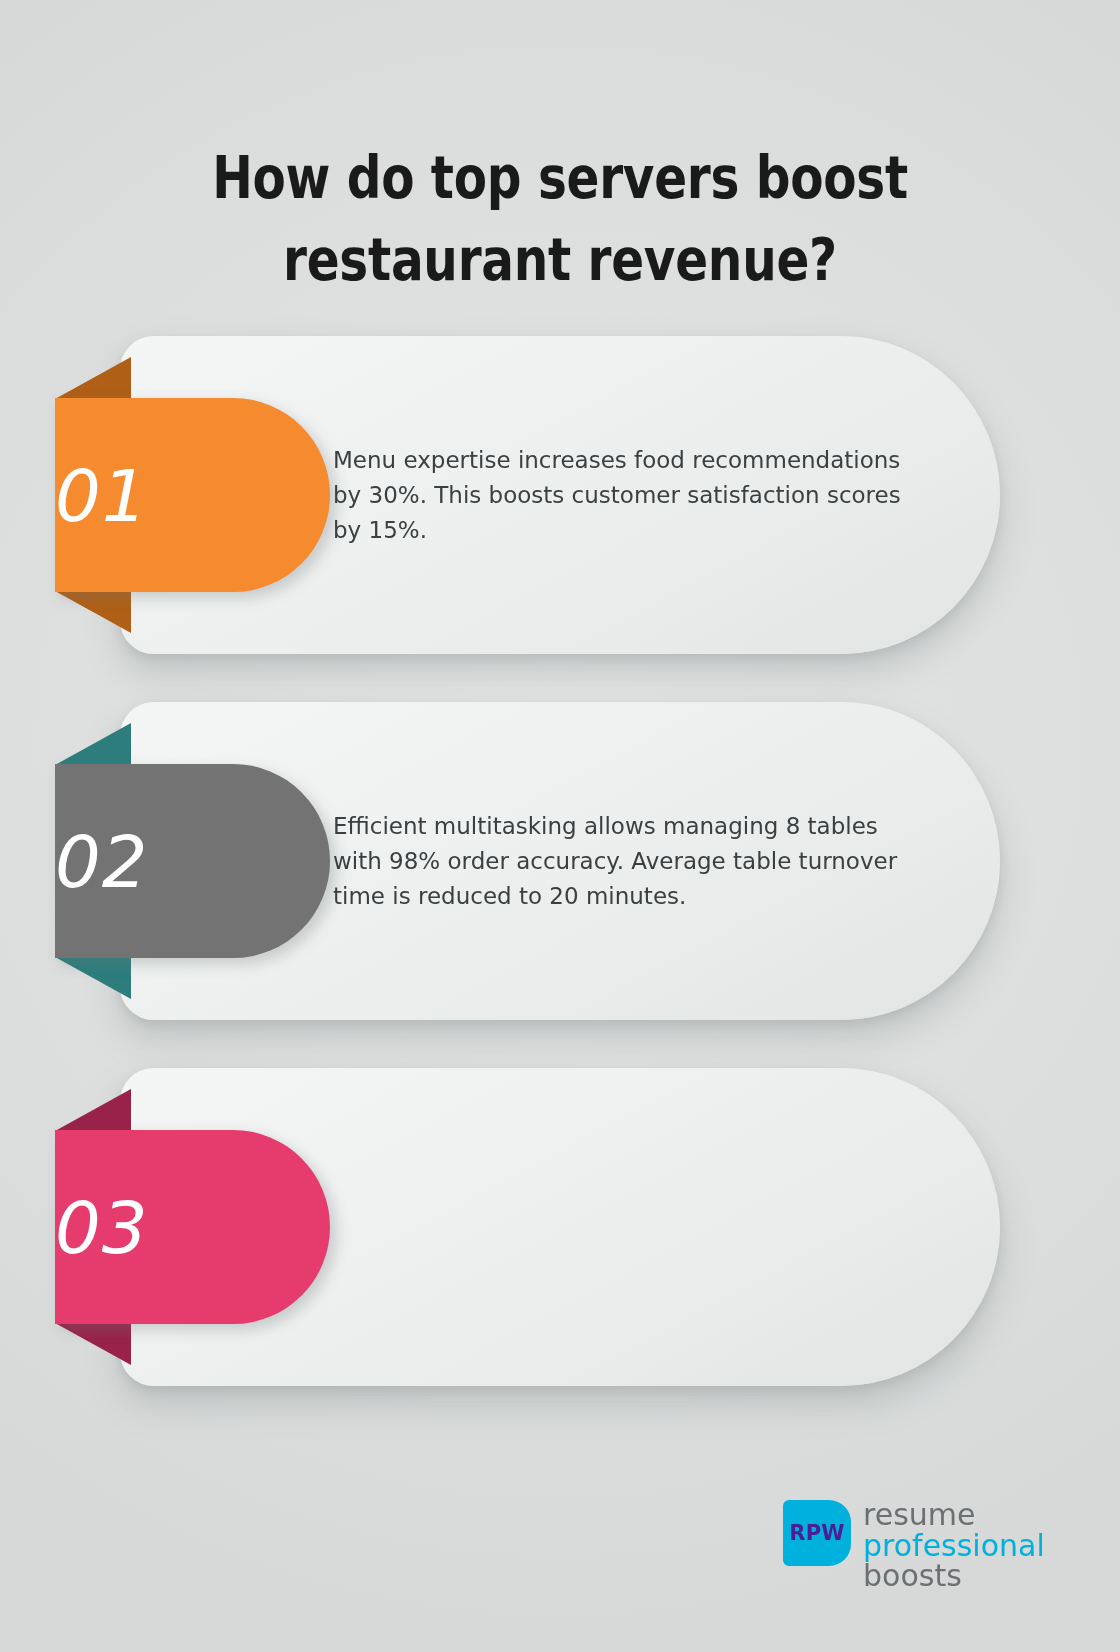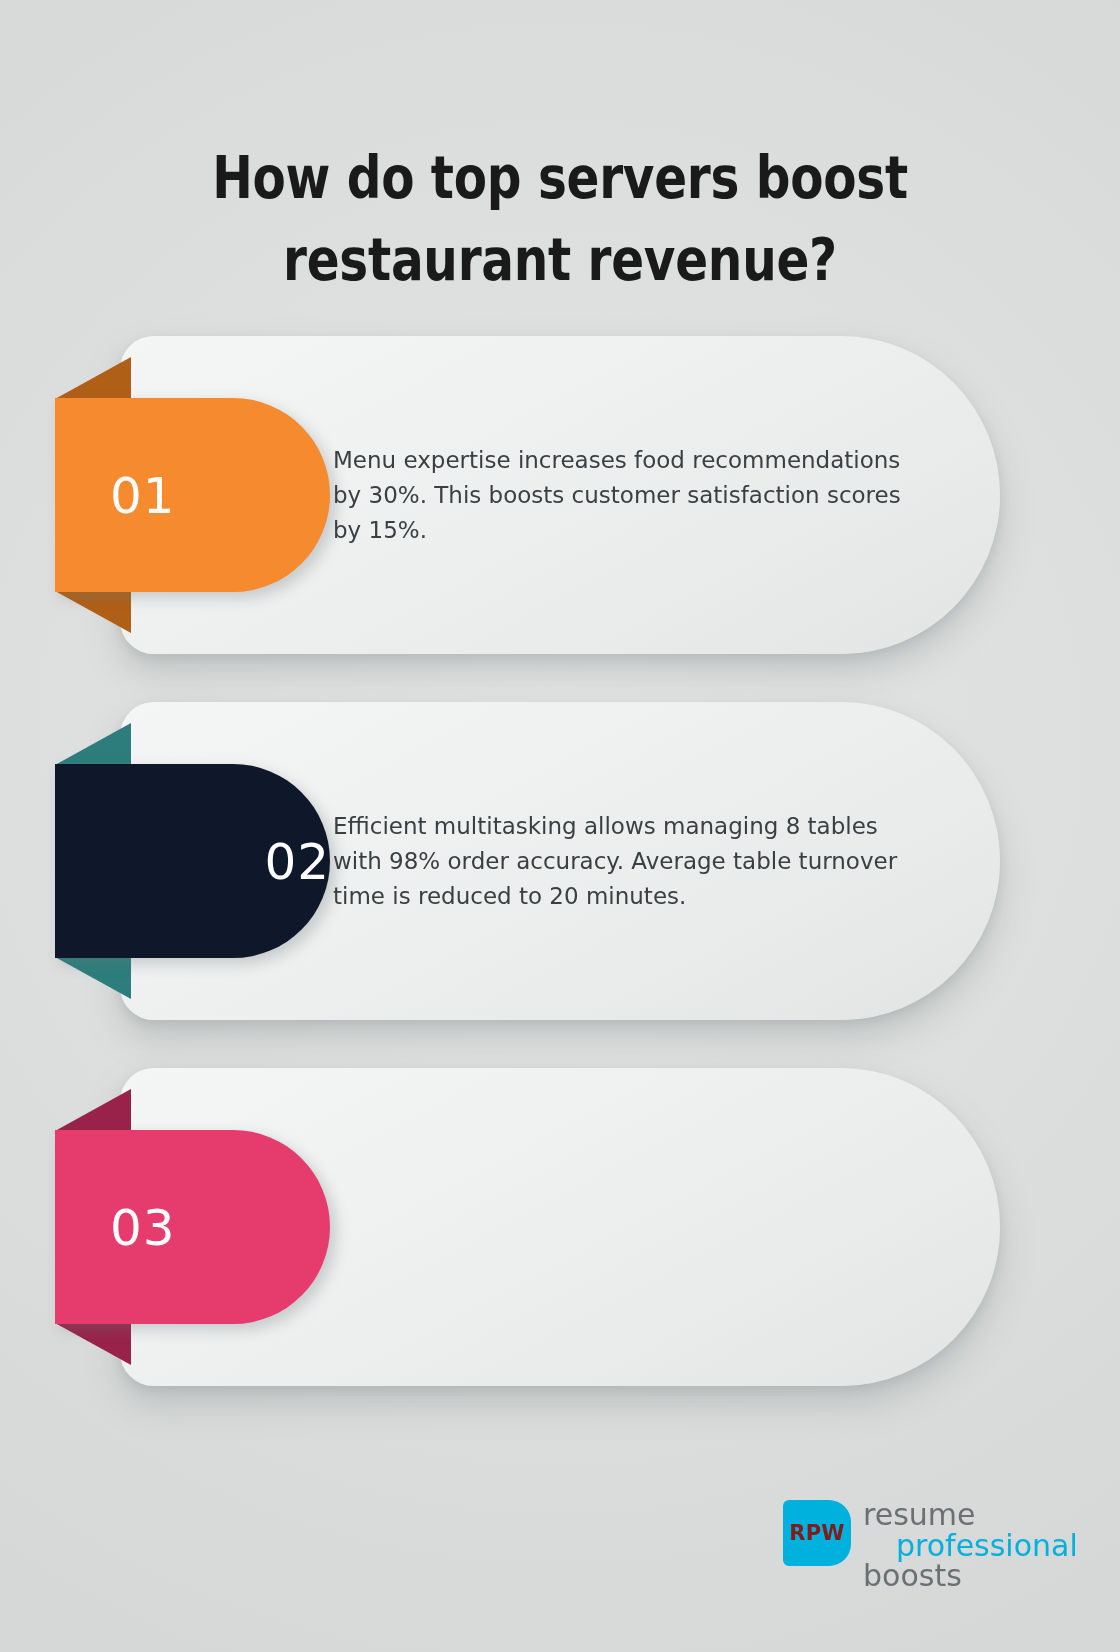--- a/index.html
+++ b/index.html
@@ -100,27 +100,27 @@
     width: 275px;
     height: 194px;
     border-radius: 0 97px 97px 0;
     box-shadow: 6px 6px 14px rgba(110,118,120,0.30);
     display: flex;
     align-items: center;
     justify-content: flex-start;
   }
   .badge-num {
     color: #ffffff;
-    font-size: 50px;
+    font-size: 72px;
     font-weight: 400;
     line-height: 1;
     letter-spacing: 1px;
-    margin-left: 55px;
     margin-top: 2px;
     font-family: "DejaVu Sans", sans-serif;
+    font-style: italic;
   }
 
   
   .card-text {
     position: absolute;
     left: 213px;
     top: 50%;
     transform: translateY(-50%);
     width: 580px;
     font-size: 23px;
@@ -140,35 +140,35 @@
   }
   .logo-mark {
     width: 68px;
     height: 66px;
     border-radius: 6px 22px 22px 6px;
     display: flex;
     align-items: center;
     justify-content: center;
   }
   .logo-mark-text {
-    color: #7f1d1d;
+    color: #4c1d95;
     font-weight: 700;
     font-size: 21px;
     letter-spacing: 0.2px;
     font-family: "DejaVu Sans", sans-serif;
   }
   .logo-words {
     margin-left: 12px;
     line-height: 1.02;
     font-family: "DejaVu Sans", "Liberation Sans", sans-serif;
     font-size: 30px;
     font-weight: 400;
   }
   .lw-1 { color: #6d7073; }
-  .lw-2 { color: #00b0dd; margin-left: 33px; }
+  .lw-2 { color: #00b0dd; }
   .lw-3 { color: #6d7073; }
 </style>
 </head>
 <body style="background: rgb(223, 225, 225);">
 
 <div class="page-bg"></div>
 
 <div class="page">
 
   <h1 class="title">How do top servers boost restaurant revenue?</h1>
@@ -183,21 +183,21 @@
       </div>
     </div>
     <div class="card-text">Menu expertise increases food recommendations by 30%. This boosts customer satisfaction scores by 15%.</div>
   </div>
 
   <div class="card card-2">
     <div class="card-panel"></div>
     <div class="badge-wrap">
       <div class="fold fold-top" style="background: rgb(45, 125, 125);"></div>
       <div class="fold fold-bottom" style="background: rgb(45, 125, 125);"></div>
-      <div class="badge" style="background: #0f172a; justify-content: flex-end;">
+      <div class="badge" style="background: #737373;">
         <span class="badge-num">02</span>
       </div>
     </div>
     <div class="card-text">Efficient multitasking allows managing 8 tables with 98% order accuracy. Average table turnover time is reduced to 20 minutes.</div>
   </div>
 
   <div class="card card-3">
     <div class="card-panel"></div>
     <div class="badge-wrap">
       <div class="fold fold-top" style="background: rgb(153, 34, 74);"></div>

